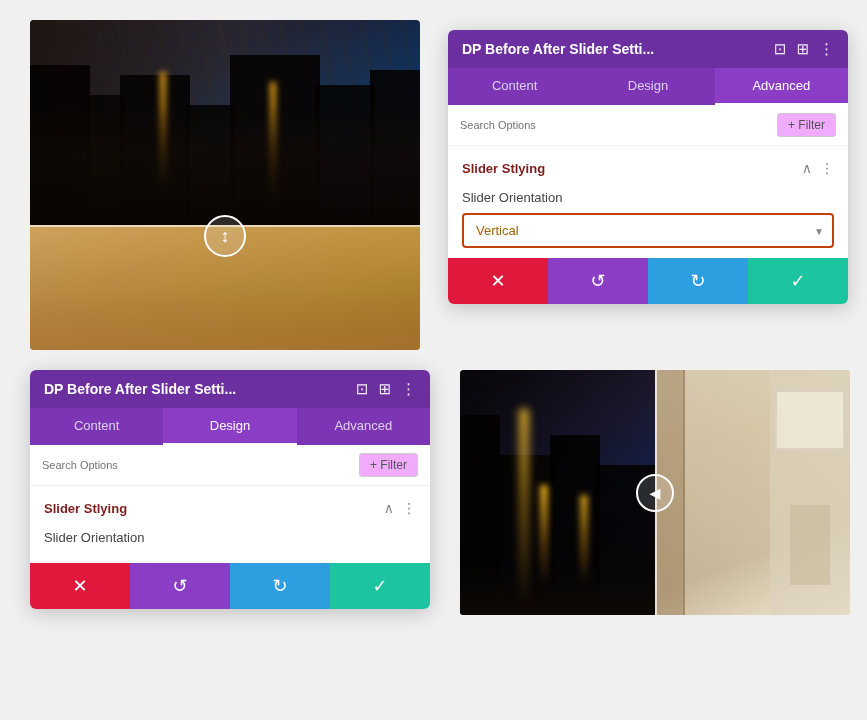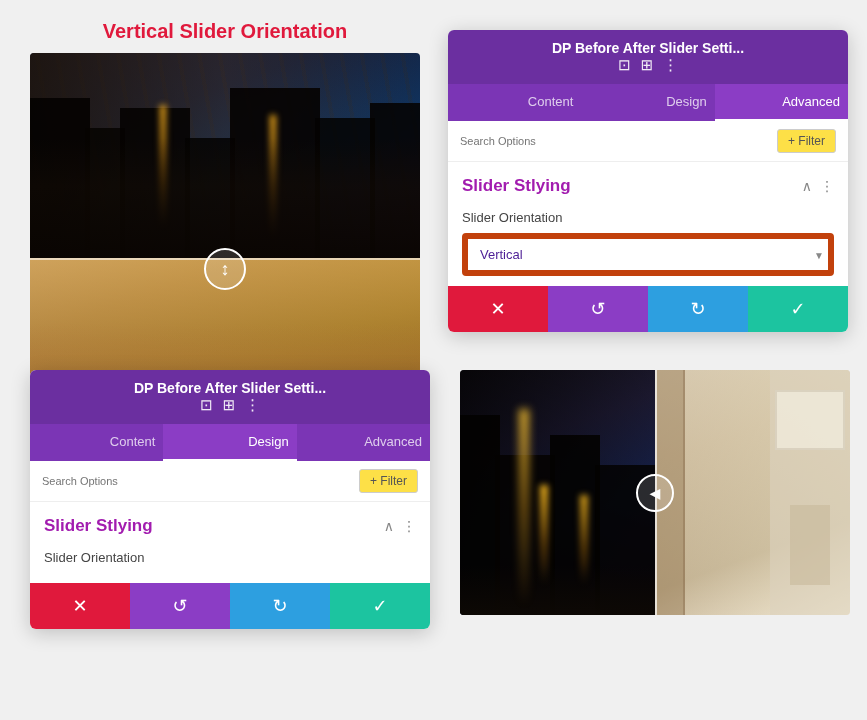--- a/index.html
+++ b/index.html
@@ -111,21 +111,20 @@
       border-radius: 6px;
       box-shadow: 0 4px 20px rgba(0,0,0,0.2);
       overflow: hidden;
     }
     .panel-header {
       background: #6b2fa0;
       padding: 10px 14px;
       display: flex;
       align-items: center;
       justify-content: space-between;
-      flex-direction: column;
     }
     .panel-title {
       color: white;
       font-size: 14px;
       font-weight: bold;
       flex: 1;
     }
     .panel-icons {
       display: flex;
       gap: 10px;
@@ -137,21 +136,21 @@
       cursor: pointer;
       opacity: 0.9;
     }
     .panel-tabs {
       background: #7b35b5;
       display: flex;
     }
     .panel-tab {
       flex: 1;
       padding: 10px 8px;
-      text-align: right;
+      text-align: center;
       color: white;
       font-size: 13px;
       font-weight: 500;
       cursor: pointer;
       opacity: 0.75;
     }
     .panel-tab.active {
       background: #8b3dc5;
       opacity: 1;
       border-bottom: 2px solid white;
@@ -165,42 +164,42 @@
     }
     .panel-search input {
       border: none;
       outline: none;
       font-size: 11px;
       color: #555;
       background: transparent;
       width: 70%;
     }
     .filter-btn {
-      background: #fde047;
+      background: #f0abfc;
       border: 1px solid #ccc;
       border-radius: 3px;
       padding: 4px 10px;
       font-size: 12px;
       color: #555;
       cursor: pointer;
       display: flex;
       gap: 4px;
     }
     .panel-section {
       padding: 14px 14px 10px;
     }
     .section-header {
       display: flex;
       align-items: center;
       justify-content: space-between;
       margin-bottom: 14px;
     }
     .section-title {
-      color: #a21caf;
-      font-size: 17px;
+      color: #7f1d1d;
+      font-size: 13px;
       font-weight: bold;
     }
     .section-controls {
       display: flex;
       gap: 8px;
       align-items: center;
     }
     .section-controls span {
       color: #888;
       font-size: 14px;
@@ -210,24 +209,24 @@
       font-size: 13px;
       color: #444;
       margin-bottom: 8px;
     }
     .select-wrapper {
       position: relative;
     }
     .select-wrapper select {
       width: 100%;
       padding: 8px 12px;
-      border: 6px solid #c2410c;
+      border: 2px solid #c2410c;
       border-radius: 4px;
       font-size: 13px;
-      color: #4c1d95;
+      color: #a16207;
       appearance: none;
       background: white;
       cursor: pointer;
       outline: none;
     }
     .select-wrapper::after {
       content: '▼';
       position: absolute;
       right: 10px;
       top: 50%;
@@ -367,21 +366,20 @@
       width: 6px;
       height: 60%;
       background: linear-gradient(to bottom, rgba(255,180,30,0.9) 0%, rgba(255,160,10,0.4) 60%, transparent 100%);
       filter: blur(3px);
     }
   </style>
 </head>
 <body>
 
 <div class="vertical-preview-section">
-  <div class="vertical-title">Vertical Slider Orientation</div>
   <div class="vertical-slider-container">
     <div class="vertical-img-top">
 
       <div class="building" style="left:0;width:60px;height:160px;background:rgba(4,2,1,0.9);"></div>
       <div class="building" style="left:55px;width:40px;height:130px;background:rgba(6,3,1,0.85);"></div>
       <div class="building" style="left:90px;width:70px;height:150px;background:rgba(5,2,1,0.88);"></div>
       <div class="building" style="left:155px;width:50px;height:120px;background:rgba(4,2,1,0.85);"></div>
       <div class="building" style="left:200px;width:90px;height:170px;background:rgba(5,2,1,0.9);"></div>
       <div class="building" style="left:285px;width:60px;height:140px;background:rgba(4,2,1,0.85);"></div>
       <div class="building" style="left:340px;width:55px;height:155px;background:rgba(5,2,1,0.88);"></div>

